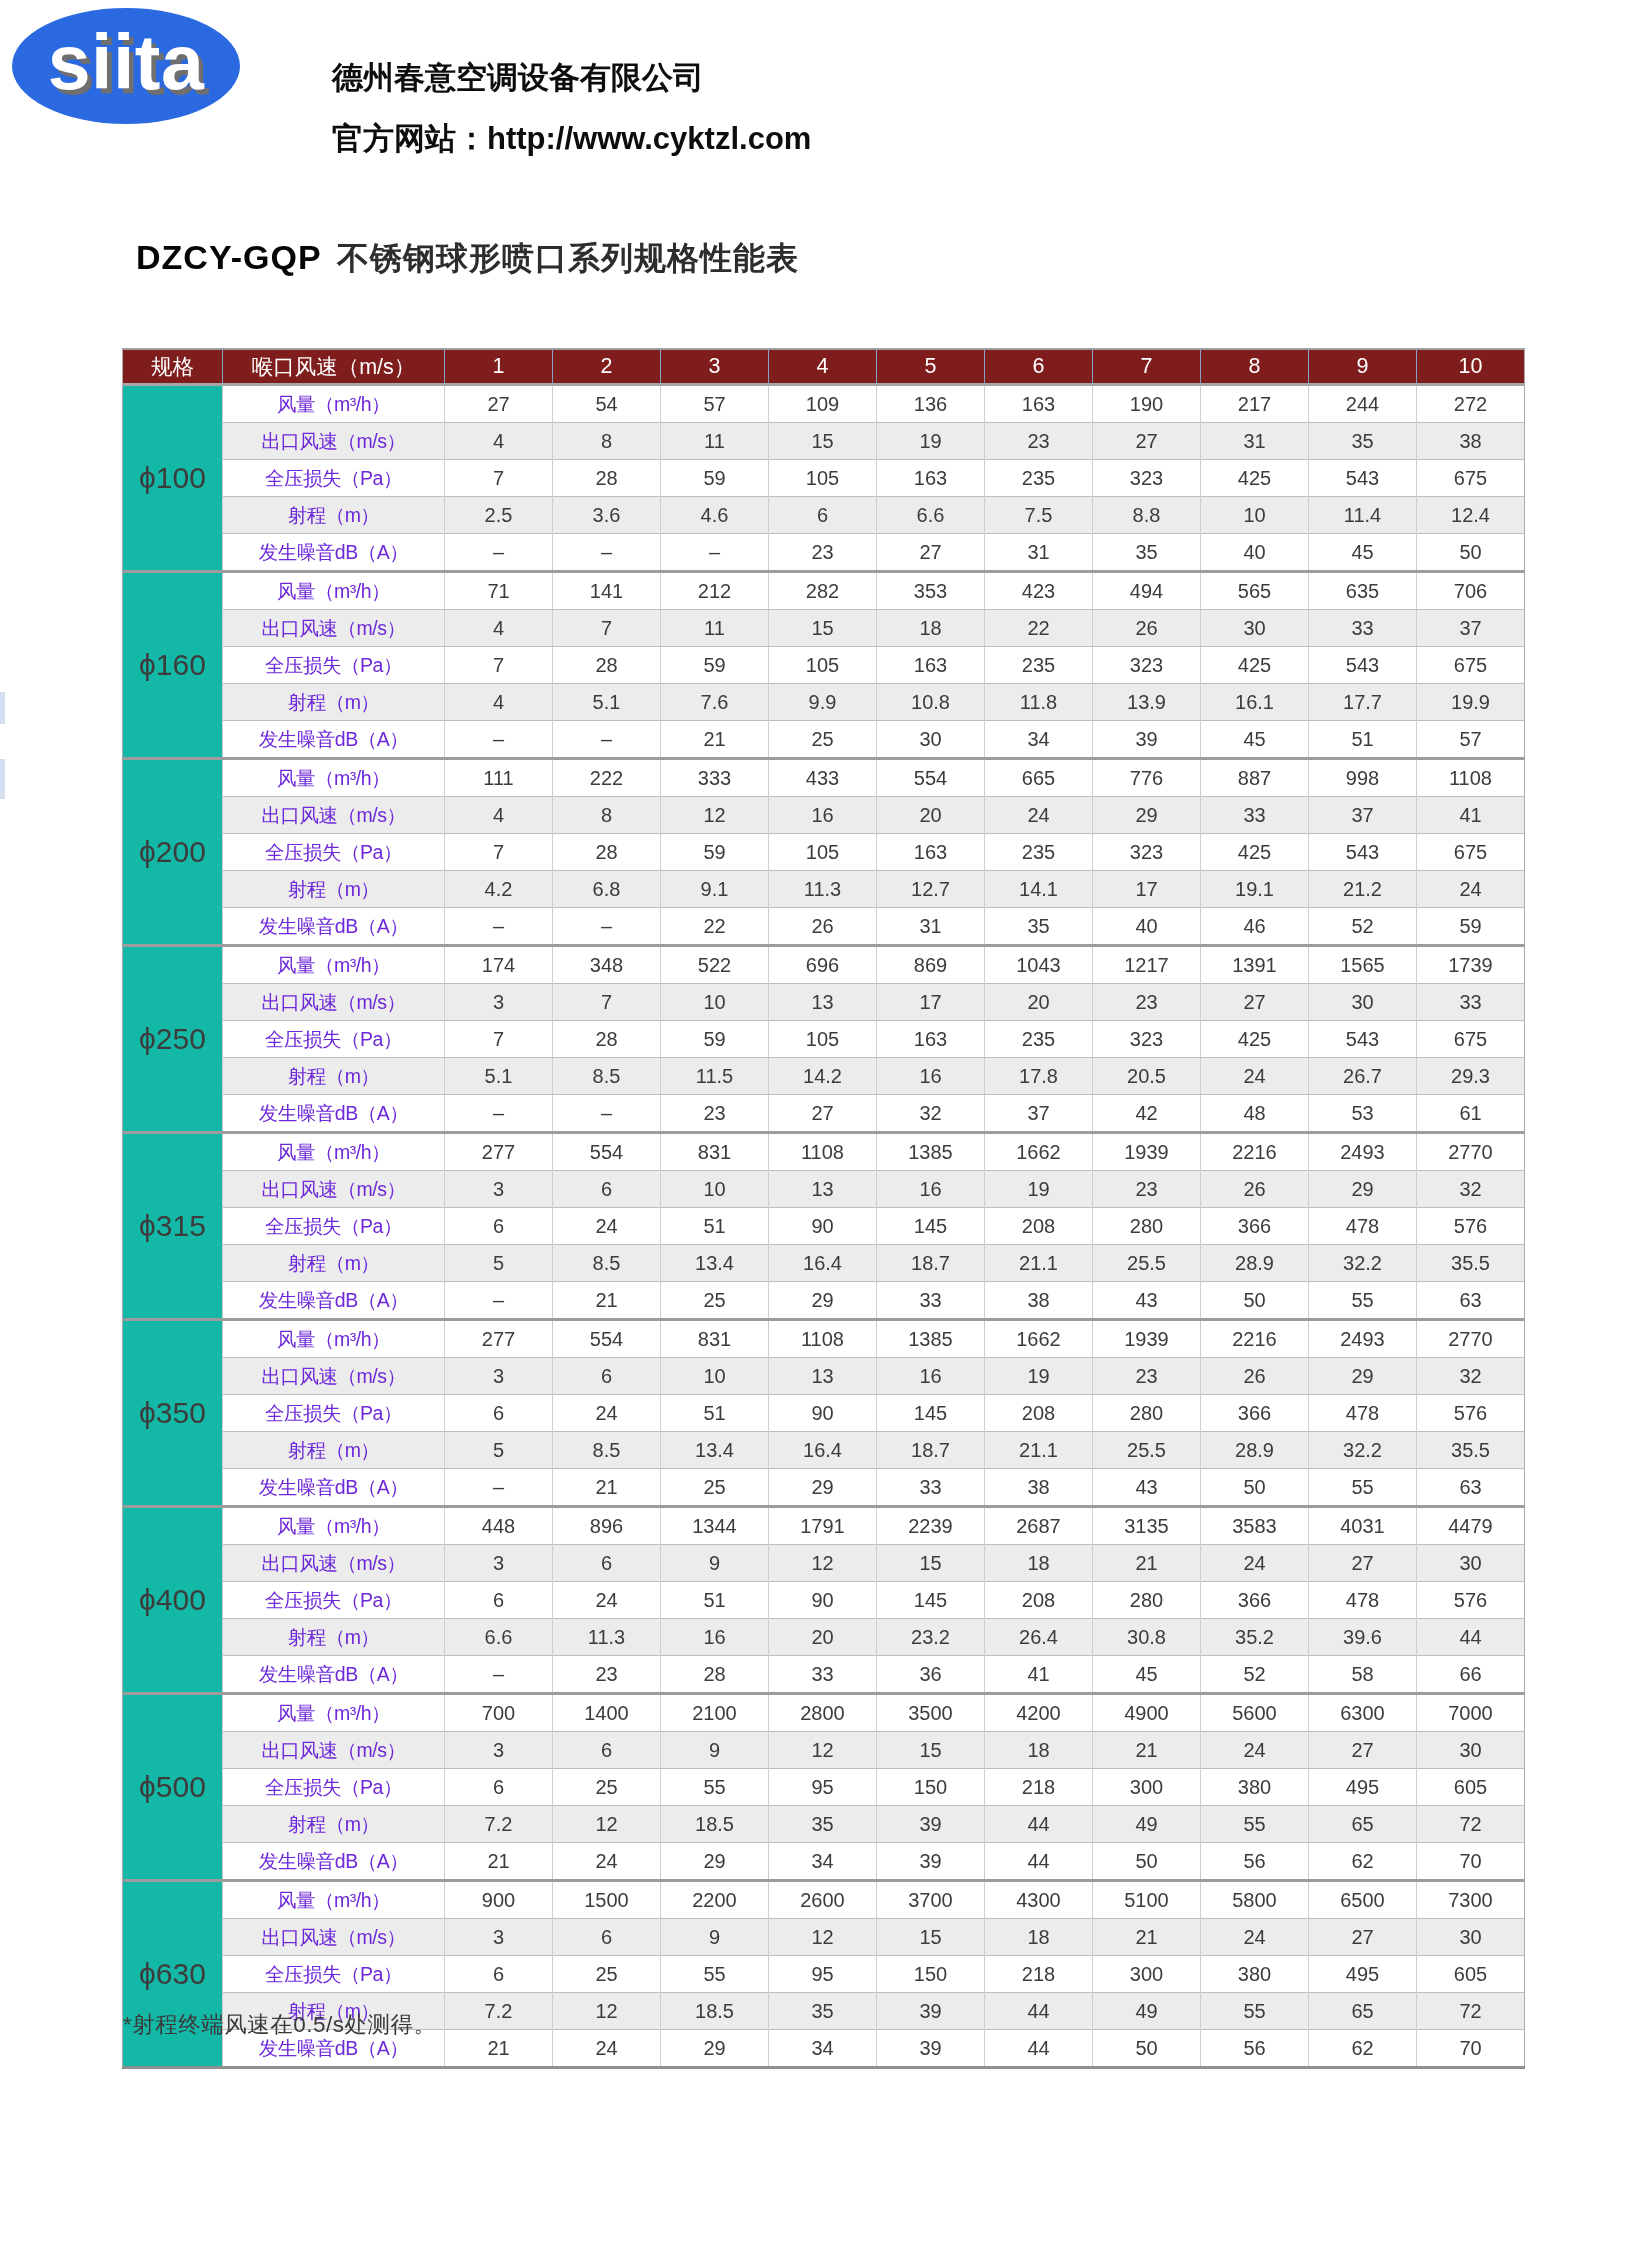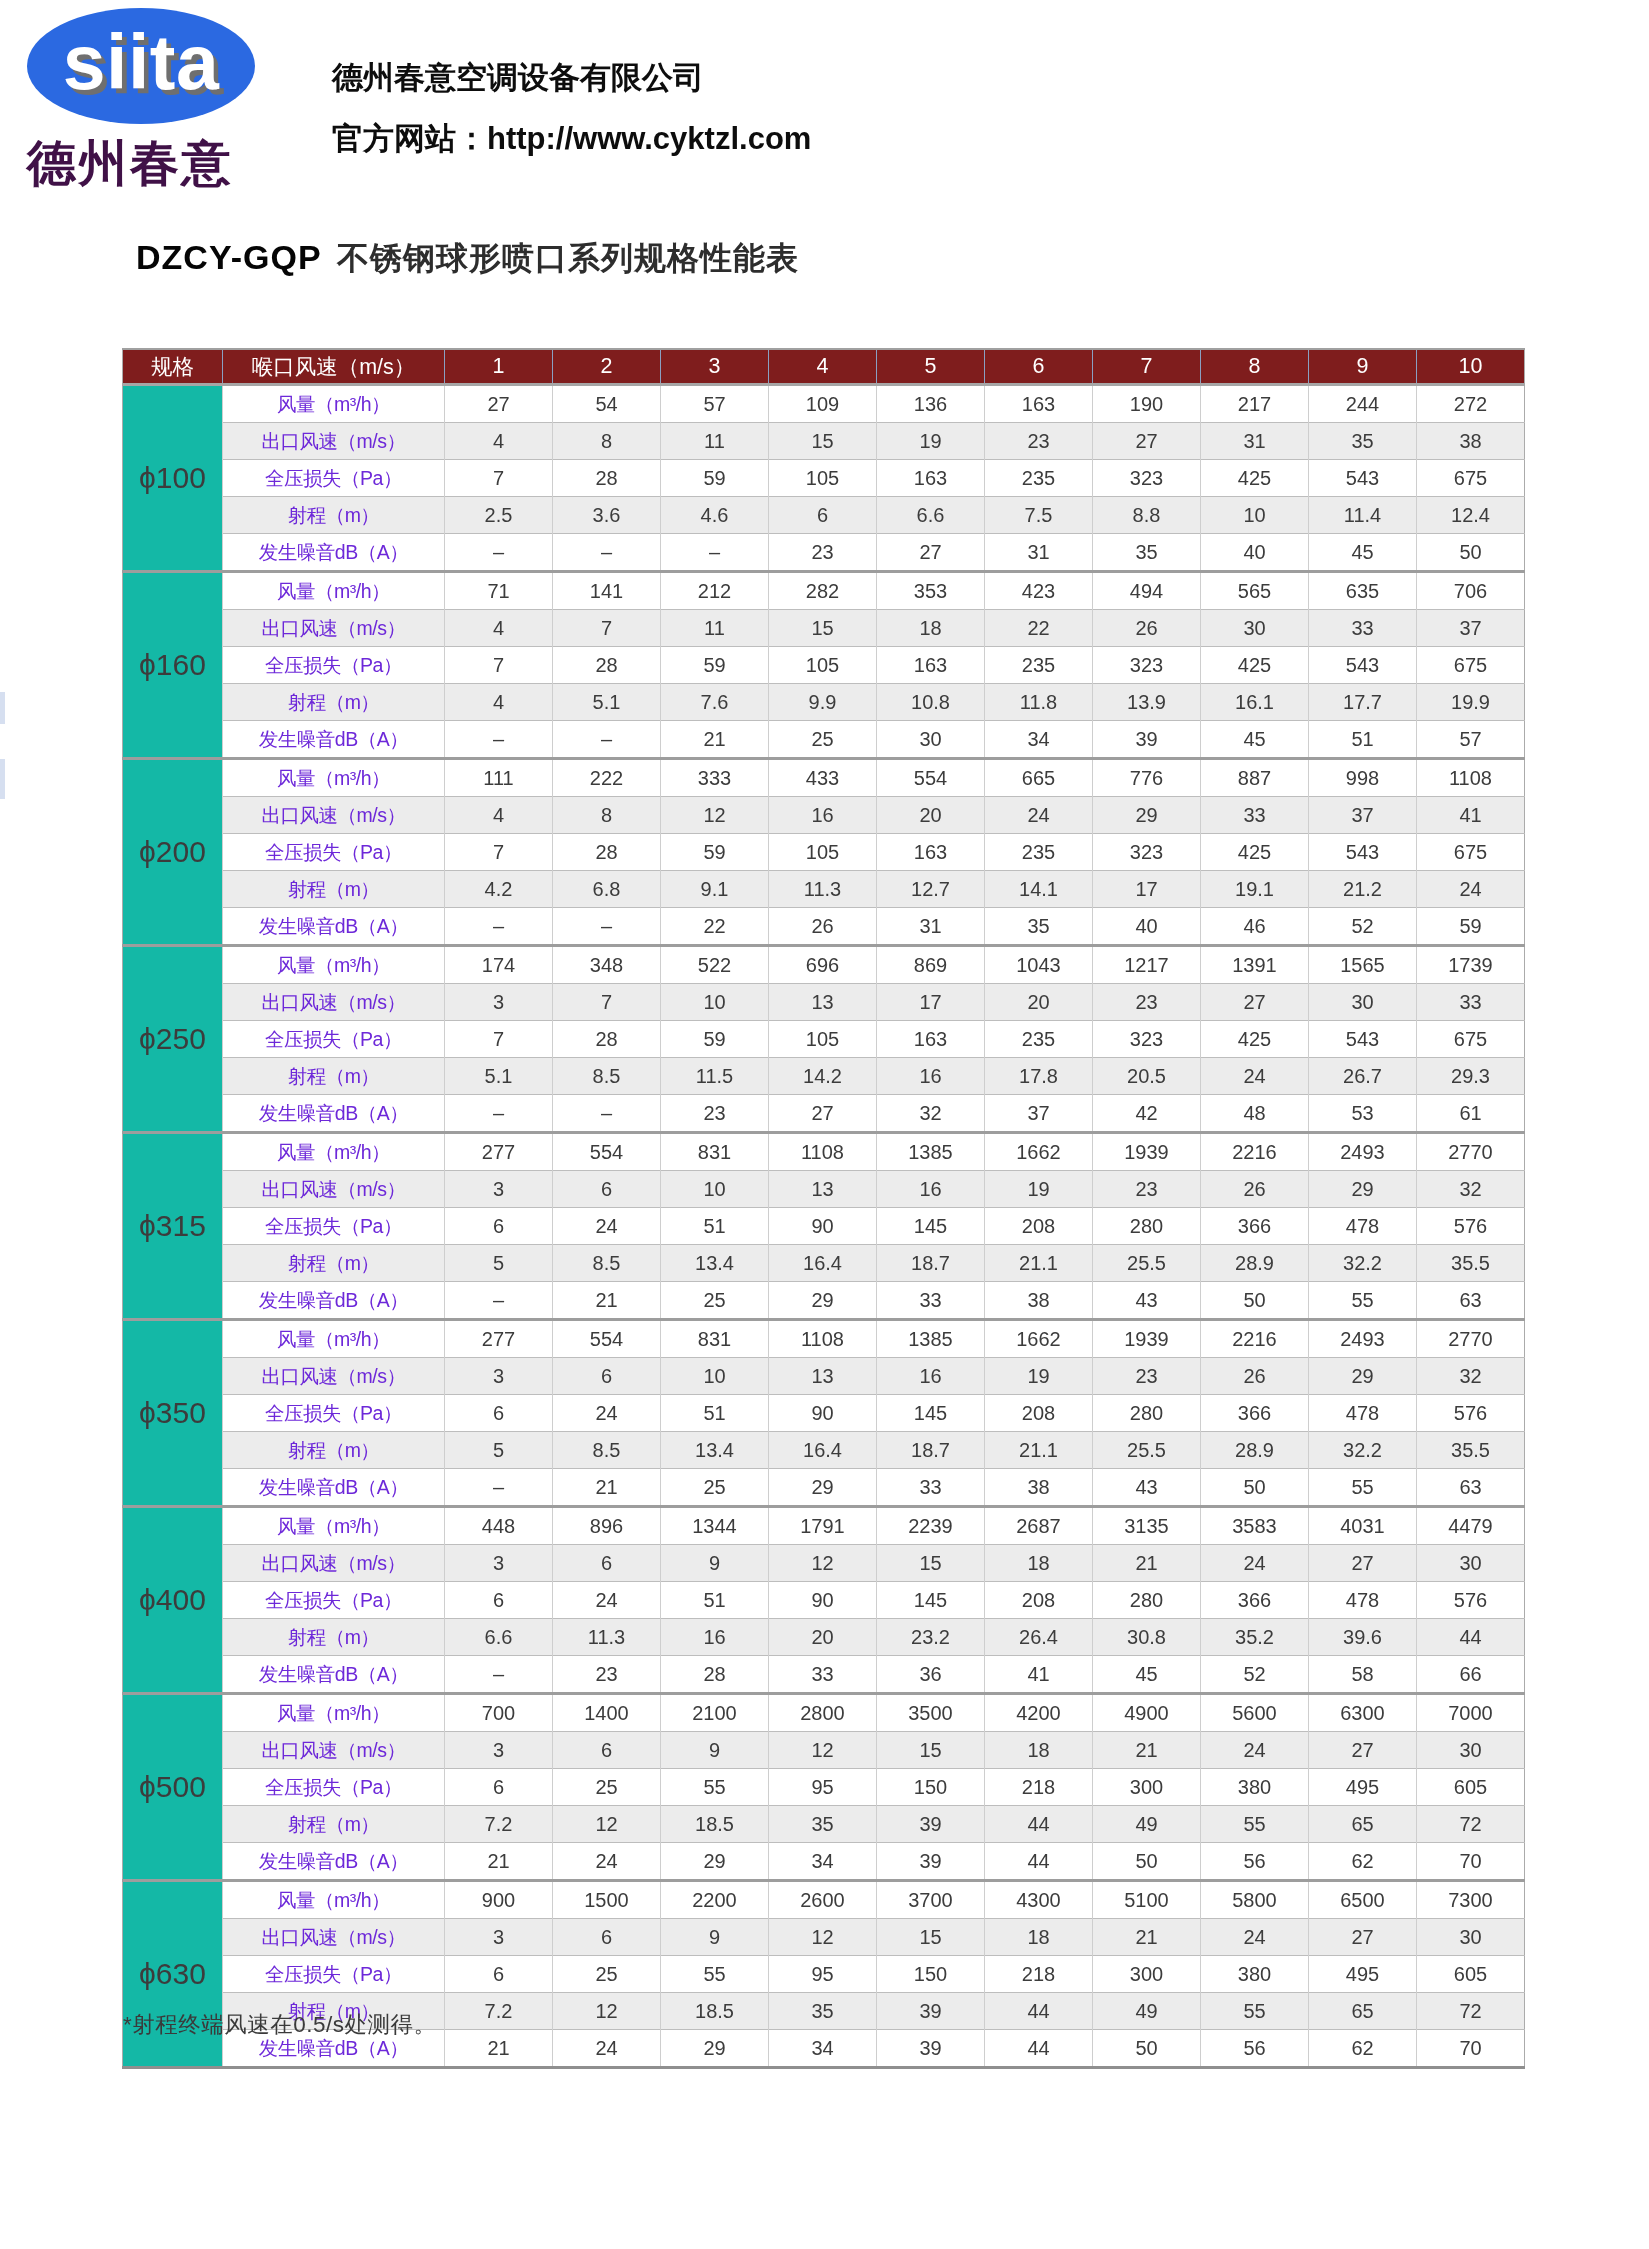--- a/index.html
+++ b/index.html
@@ -1,20 +1,20 @@
 <!DOCTYPE html>
 <html style="font-size:8.2px"><head>
 <meta charset="utf-8">
 <style>
   html,body{margin:0;padding:0;background:#ffffff;}
   .page{position:relative;width:1649px;height:2250px;background:#ffffff;overflow:hidden;
         font-family:"Liberation Sans","DejaVu Sans",sans-serif;}
 
   
-  .logo-ellipse{position:absolute;left:27px;top:8.2px;width:228px;height:116px;
+  .logo-ellipse{position:absolute;left:12px;top:8.2px;width:228px;height:116px;
       border-radius:50%;display:flex;align-items:center;justify-content:center;}
   .logo-brand{font-size:77px;font-weight:800;color:#ffffff;line-height:1;
       letter-spacing:0.5px;text-shadow:4.6px 4.6px 0 #6f6f6f;padding-bottom:7.2px;}
   .logo-sub{position:absolute;left:17.4px;top:131px;width:225px;text-align:center;
       font-size:49px;font-weight:700;letter-spacing:2.6px;}
 
   
   .company{position:absolute;left:332px;top:57px;font-size:31px;font-weight:700;color:#0d0d0d;}
   .contact{position:absolute;left:867px;top:57px;font-size:31px;font-weight:700;color:#0d0d0d;}
   .website{position:absolute;left:332px;top:118px;font-size:31px;font-weight:700;color:#0d0d0d;}
@@ -50,21 +50,20 @@
   .artifact.a2{top:759px;height:40px;}
 </style>
 </head>
 <body>
 
 <div class="page">
 
   <div class="logo-ellipse" style="background: rgb(43, 105, 225);">
     <span class="logo-brand">siita</span>
   </div>
-  <div class="logo-sub" style="color: rgb(64, 17, 71);">德州春意</div>
 
   <div class="company">德州春意空调设备有限公司</div>
   <div class="website">官方网站：http://www.cyktzl.com</div>
 
   <div class="doc-title">
     <span class="model">DZCY-GQP</span><span class="name">不锈钢球形喷口系列规格性能表</span>
   </div>
 
   <table class="spec-table" id="spec-table">
       <colgroup>

